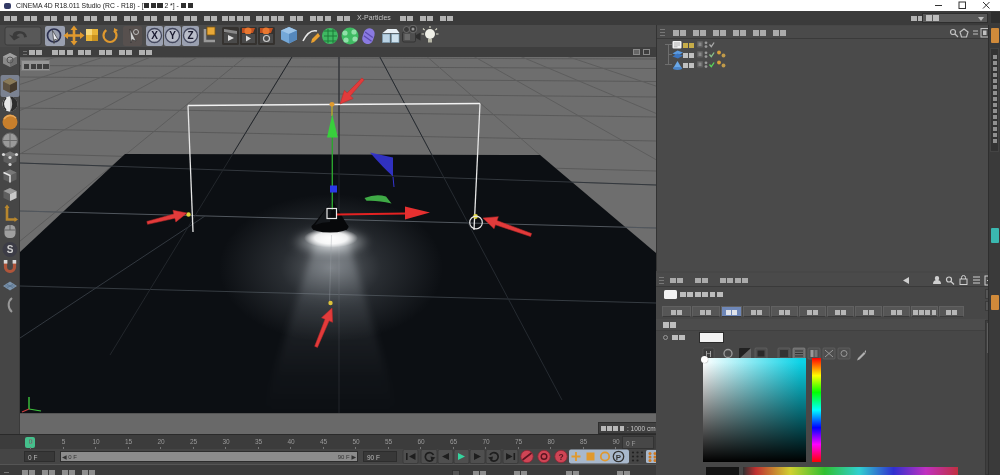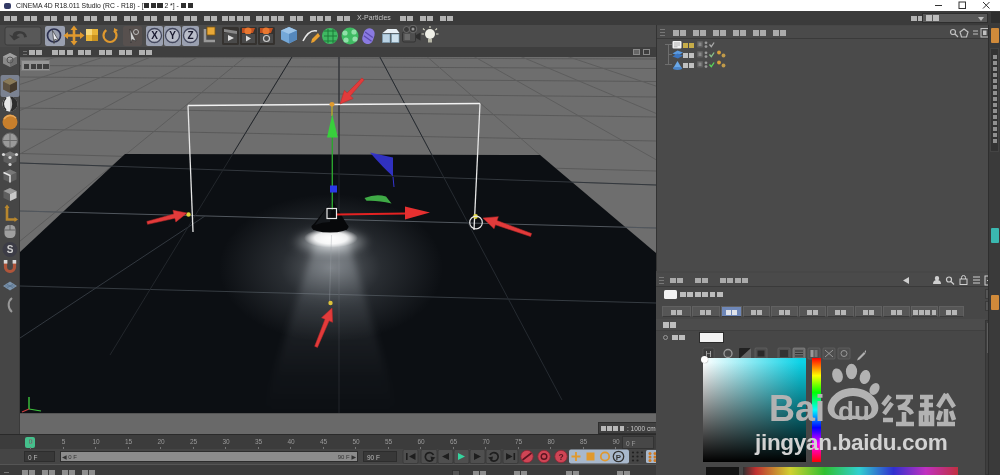--- a/index.html
+++ b/index.html
@@ -668,39 +668,13 @@
 
 <div class="abs" style="left:988px;top:25px;width:12px;height:450px;background:#3a3a3a;border-left:1px solid #2e2e2e">
   <div class="abs" style="left:2px;top:3px;width:8px;height:15px;background:#d08a3a;border-radius:1px"></div>
   <div class="abs" style="left:1px;top:23px;width:9px;height:104px;background:#333;border:1px solid #444">
     <div class="abs" style="left:2px;top:4px;width:4px;height:90px;background:repeating-linear-gradient(0deg,#909090 0 4px,transparent 4px 6px)"></div>
   </div>
   <div class="abs" style="left:2px;top:203px;width:8px;height:15px;background:#3ab8b0;border-radius:1px"></div>
   <div class="abs" style="left:2px;top:270px;width:8px;height:15px;background:#d08a3a;border-radius:1px"></div>
 </div>
 
-<div class="abs" style="left:752px;top:363px;width:248px;height:95px">
-  <svg width="248" height="95" viewBox="0 0 248 95">
-    <g fill="#b2b2b2">
-      <text x="17" y="58" font-family="Liberation Sans" font-size="36" font-weight="bold">Bai</text>
-
-      <ellipse cx="85.5" cy="12.5" rx="5.2" ry="7.2" transform="rotate(-16 85.5 12.5)"></ellipse>
-      <ellipse cx="99.5" cy="8.5" rx="5.6" ry="7.8"></ellipse>
-      <ellipse cx="113" cy="14" rx="5.2" ry="7.2" transform="rotate(14 113 14)"></ellipse>
-      <ellipse cx="122.5" cy="26" rx="4.6" ry="6.4" transform="rotate(30 122.5 26)"></ellipse>
-
-      <path d="M101 25 c11 0 19 5.5 23 12 c4.5 7 2.5 15.5 -5 18.5 c-4.5 2 -11 0.5 -18 0.5 c-7 0 -13.5 1.5 -18 -0.5 c-7.5 -3 -9.5 -11.5 -5 -18.5 c4 -6.5 12 -12 23 -12 z M101 33 c-8 0 -14 4 -17 8.5 c-3 4.5 -1.5 10 3.5 11.5 c4 1.2 8.5 -0.5 13.5 -0.5 c5 0 9.5 1.7 13.5 0.5 c5 -1.5 6.5 -7 3.5 -11.5 c-3 -4.5 -9 -8.5 -17 -8.5 z"></path>
-
-      <text x="86" y="57" font-family="Liberation Sans" font-size="26" font-weight="bold">du</text>
-
-      <g stroke="#b2b2b2" stroke-width="4.6" fill="none">
-
-        <path d="M138 33 l-7 9 M140 40 l-8 11 M131 57 h10"></path>
-        <path d="M144 34 h17 M156 34 q2 7 -10 11 M146 45 q10 -2 14 6 M152 49 v12 M144 61 h18"></path>
-
-        <path d="M168 34 h13 M174.5 34 v28 M168 42 h13 M169 50 h11 v11 h-11 z"></path>
-        <path d="M194 31 l-8 13 M194 31 l8 13 M189 48 l-3 9 M199 48 l3 9 M194 46 v14 M185 61 h18"></path>
-      </g>
-    </g>
-    <text x="3" y="86.5" font-family="Liberation Sans" font-size="22.5" font-weight="bold" fill="#d2d2d2" letter-spacing="-0.3">jingyan.baidu.com</text>
-  </svg>
-</div>
 
 </div>
 </body></html>

